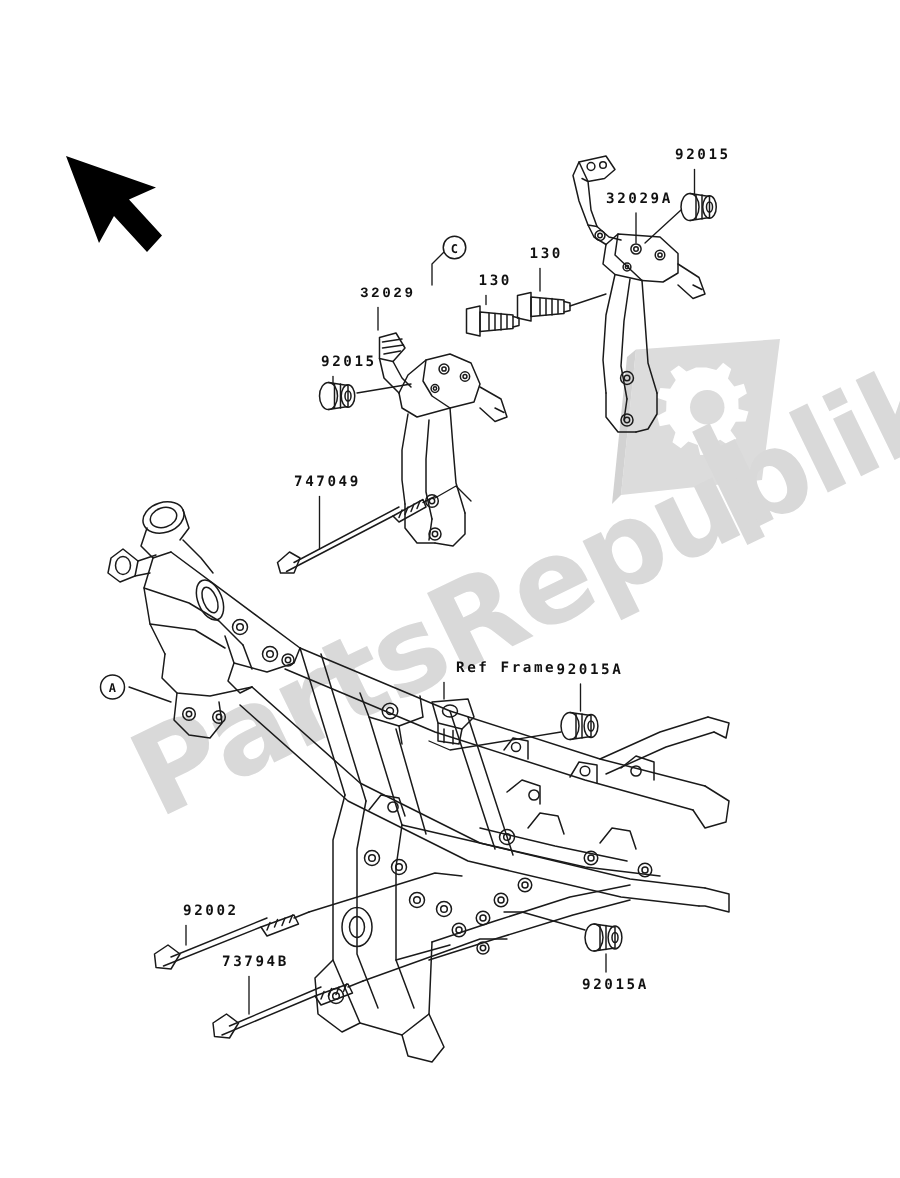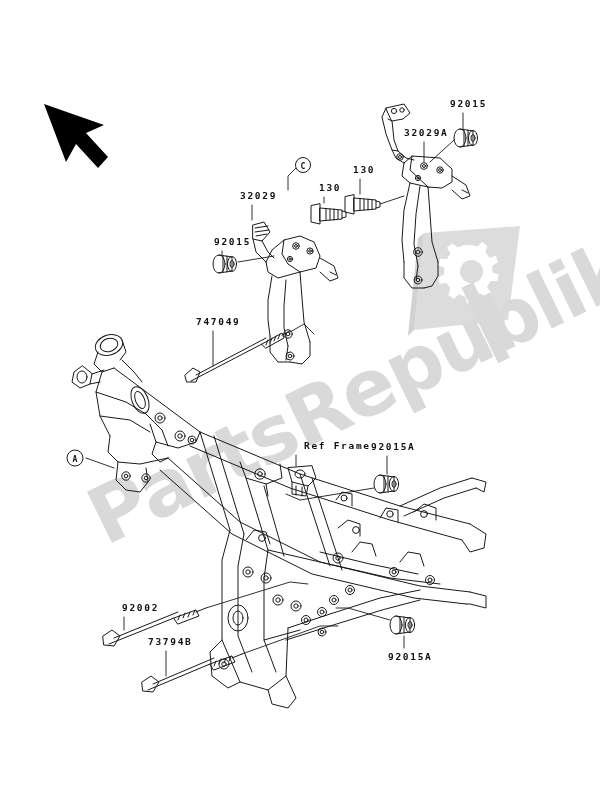--- a/index.html
+++ b/index.html
@@ -369,21 +369,21 @@
 </svg>
 
 <div class="lbl" style="left:450px;top:98px;">92015</div>
 
 <div class="lbl" style="left:404px;top:127px;">32029A</div>
 
 <div class="lbl" style="left:353px;top:164px;">130</div>
 
 <div class="lbl" style="left:319px;top:182px;">130</div>
 
-<div class="lbl" style="left:240px;top:190px;">32029</div>
+<div class="lbl" style="left:240px;top:190px;font-family:Liberation Mono, monospace;">32029</div>
 
 <div class="lbl" style="left:214px;top:236px;">92015</div>
 
 <div class="lbl" style="left:196px;top:316px;">747049</div>
 
 <div class="lbl" style="left:275px;top:440px;padding-left:29px;">Ref Frame</div>
 
 <div class="lbl" style="left:371px;top:441px;">92015A</div>
 
 <div class="lbl" style="left:110px;top:602px;margin-left:12px;">92002</div>

